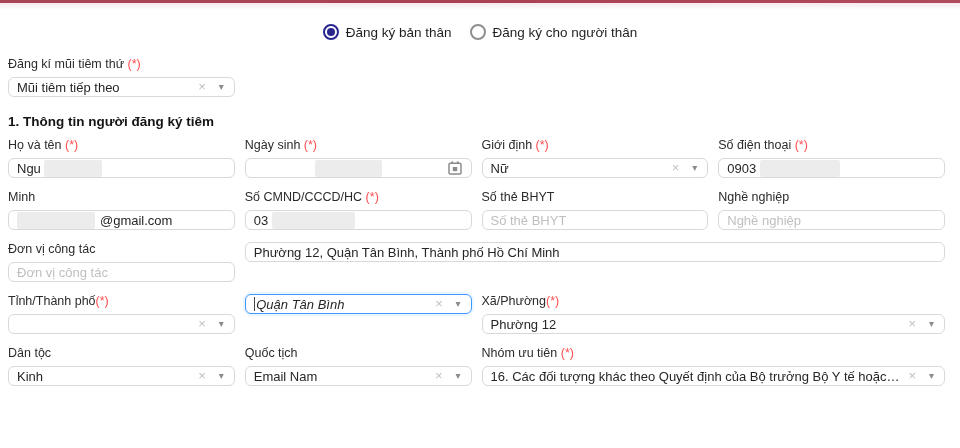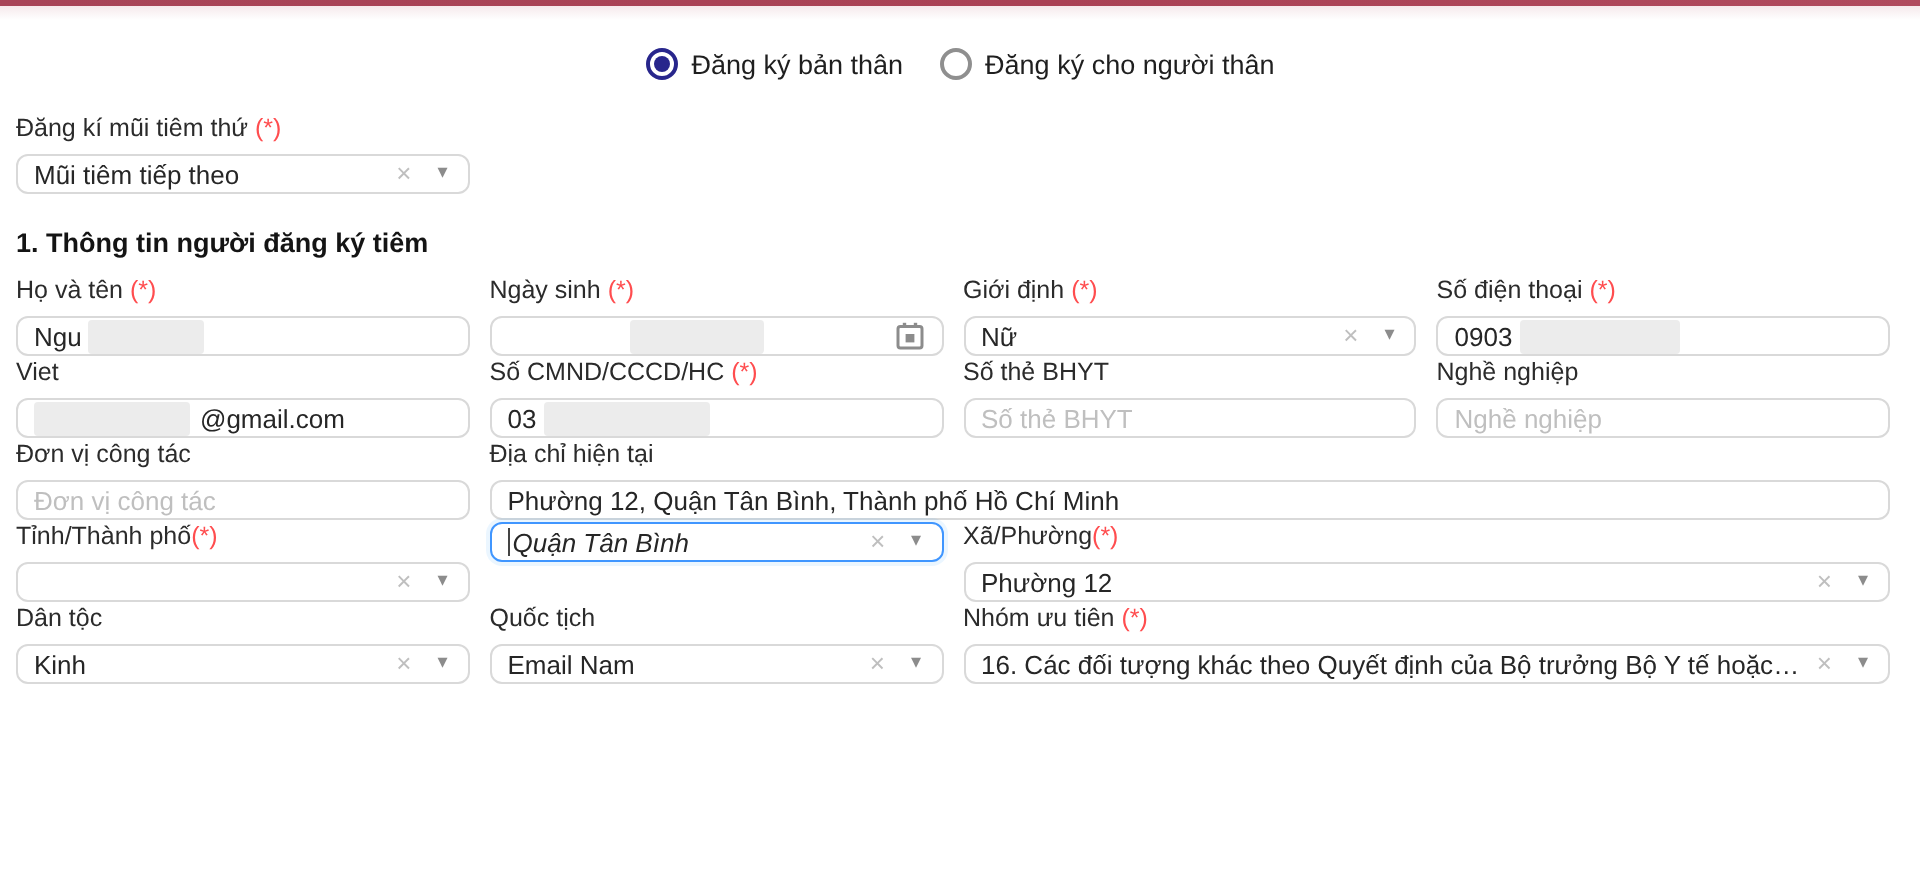--- a/index.html
+++ b/index.html
@@ -15,21 +15,21 @@
   .radio-circle { width: 16px; height: 16px; border-radius: 50%; border: 2px solid #8f8f8f; background: #fff; position: relative; flex: 0 0 auto; }
   .radio-circle.checked { border-color: #28268c; }
   .radio-circle.checked::after { content: ""; position: absolute; left: 2px; top: 2px; width: 8px; height: 8px; border-radius: 50%; background: #28268c; }
 
   .form-wrap { padding: 0 15px 0 8px; }
 
   .grid { display: grid; grid-template-columns: repeat(4, 1fr); column-gap: 10px; }
   .span2 { grid-column: span 2; }
   .span3 { grid-column: span 3; }
 
-  .field { margin-bottom: 1px; }
+  .field { margin-bottom: 12px; }
   .field-label { font-size: 12.5px; color: #2b2b2b; margin-bottom: 6px; line-height: 14px; white-space: nowrap; }
   .req { color: #ff4d4f; }
 
   .control { position: relative; height: 20px; border: 1px solid #d9d9d9; border-radius: 6px; background: #fff;
              display: flex; align-items: center; padding: 0 8px; font-size: 13px; color: #262626; overflow: hidden; }
   .control .val { white-space: nowrap; overflow: hidden; text-overflow: ellipsis; }
   .control.select { padding-right: 44px; cursor: pointer; }
   .control.select .clear { position: absolute; right: 28px; top: 50%; transform: translateY(-54%); color: #bfbfbf; font-size: 13px; line-height: 1; cursor: pointer; }
   .control.select .caret { position: absolute; right: 10px; top: 50%; transform: translateY(-52%); color: #8c8c8c; font-size: 10px; line-height: 1; }
   .control.focused { border: 1.5px solid #4096ff; box-shadow: 0 0 0 2px rgba(5,145,255,0.08); font-style: italic; }
@@ -112,21 +112,21 @@
     <div class="field">
       <div class="field-label"><span>Số điện thoại</span><span class="req"> (*)</span></div>
       <div class="control">
         <span class="val">0903</span>&nbsp;<span class="redact rw80"></span>
       </div>
     </div>
   </div>
 
   <div class="grid">
     <div class="field">
-      <div class="field-label"><span>Viet</span></div>
+      <div class="field-label"><span>Minh</span></div>
       <div class="control">
         <span class="redact rw78"></span>
           <span class="val">@gmail.com</span>
       </div>
     </div>
     <div class="field">
       <div class="field-label"><span>Số CMND/CCCD/HC</span><span class="req"> (*)</span></div>
       <div class="control">
         <span class="val">03</span>&nbsp;<span class="redact rw83"></span>
       </div>
@@ -146,21 +146,20 @@
   </div>
 
   <div class="grid">
     <div class="field">
       <div class="field-label"><span>Đơn vị công tác</span></div>
       <div class="control">
         <span class="val placeholder">Đơn vị công tác</span>
       </div>
     </div>
     <div class="field span3">
-      <div class="field-label"><span>Địa chỉ hiện tại</span></div>
       <div class="control">
         <span class="val">Phường 12, Quận Tân Bình, Thành phố Hồ Chí Minh</span>
       </div>
     </div>
   </div>
 
   <div class="grid">
     <div class="field">
       <div class="field-label"><span>Tỉnh/Thành phố</span><span class="req">(*)</span></div>
       <div class="control select">

